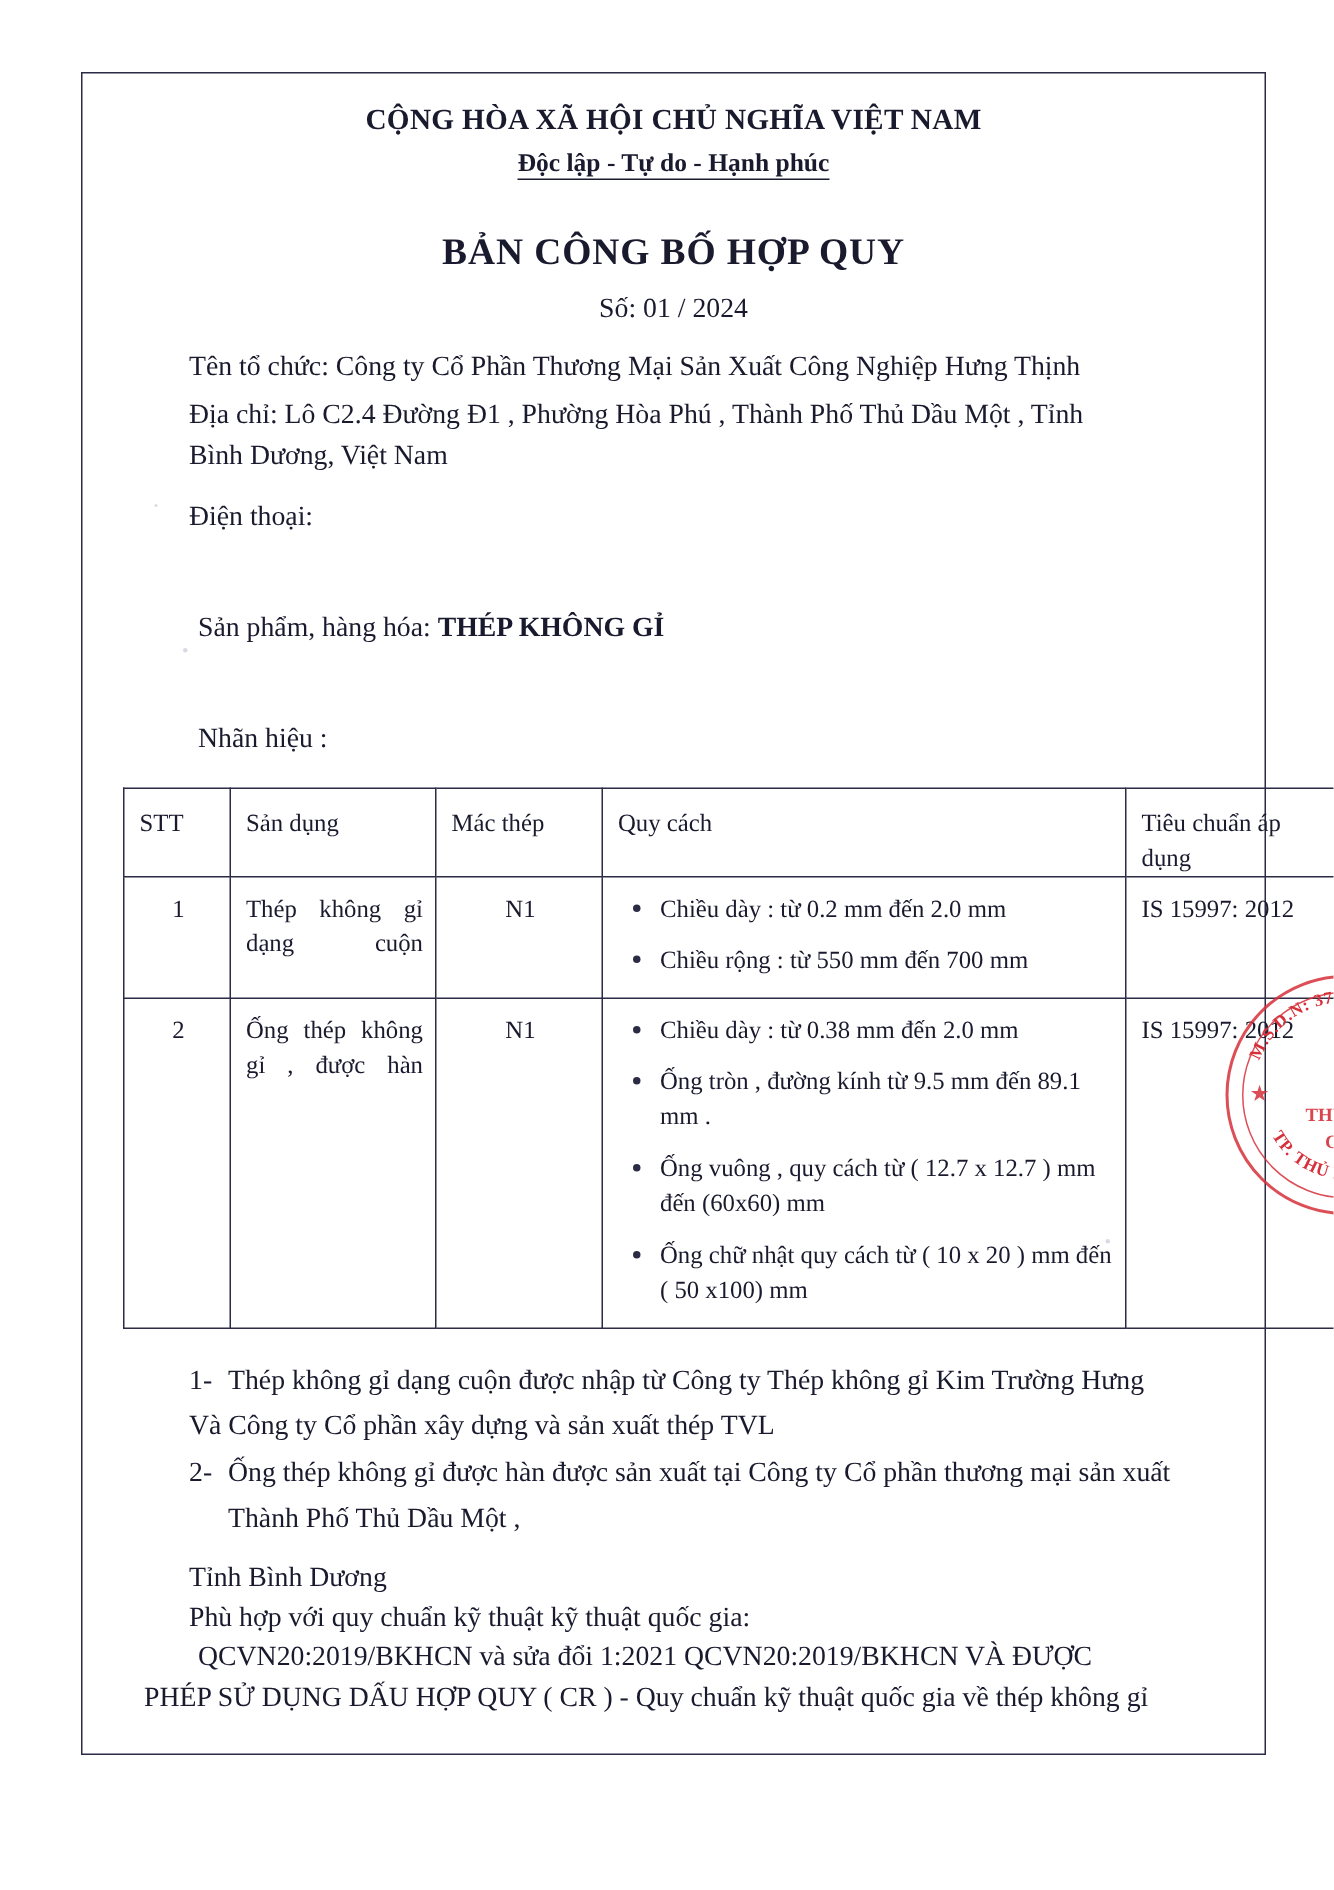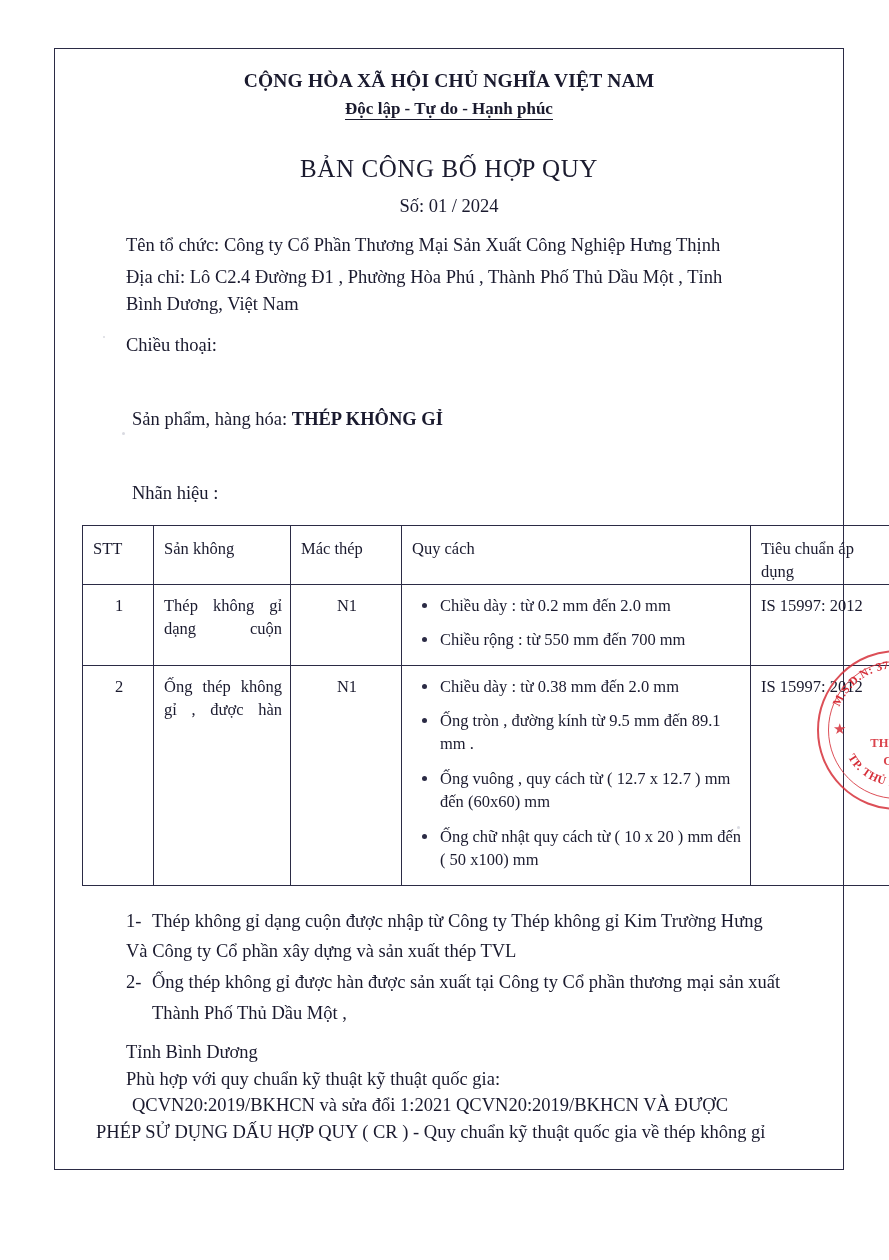--- a/index.html
+++ b/index.html
@@ -50,21 +50,21 @@
     font-weight: bold;
     font-size: 17px;
     margin-top: 7px;
   }
   .nation-sub span.ul {
     border-bottom: 1.2px solid #1a1a2e;
     padding-bottom: 1px;
   }
   .doc-title {
     text-align: center;
-    font-weight: normal;
+    font-weight: bold;
     font-size: 25px;
     margin-top: 36px;
     letter-spacing: 0.6px;
   }
   .doc-number {
     text-align: center;
     font-size: 18.5px;
     margin-top: 13px;
   }
   .field-line {
@@ -278,34 +278,34 @@
 
     <div class="field-line">
       <span>Tên tổ chức: </span><span>Công ty Cổ Phần Thương Mại Sản Xuất Công Nghiệp Hưng Thịnh</span>
     </div>
 
     <div class="field-line tight">
       <span>Địa chỉ: </span><span>Lô C2.4 Đường Đ1 , Phường Hòa Phú , Thành Phố Thủ Dầu Một , Tỉnh</span>
       <div>Bình Dương, Việt Nam</div>
     </div>
 
-    <div class="field-line">Chiều thoại:</div>
+    <div class="field-line">Điện thoại:</div>
 
     <div class="field-line indent2">
       <span>Sản phẩm, hàng hóa: </span><span class="bold">THÉP KHÔNG GỈ</span>
     </div>
 
     <div class="field-line tight indent2">Nhãn hiệu :</div>
 
 
     <table class="spec">
       <thead>
         <tr>
           <th class="c-stt">STT</th>
-          <th class="c-prod">Sản không</th>
+          <th class="c-prod">Sản dụng</th>
           <th class="c-mark c-mark-v">Mác thép</th>
           <th class="c-spec">Quy cách</th>
           <th class="c-std">Tiêu chuẩn áp dụng</th>
         </tr>
       </thead>
       <tbody>
         <tr>
           <td class="c-stt">1</td>
           <td class="c-prod">Thép không gỉ dạng cuộn</td>
           <td class="c-mark">N1</td>

